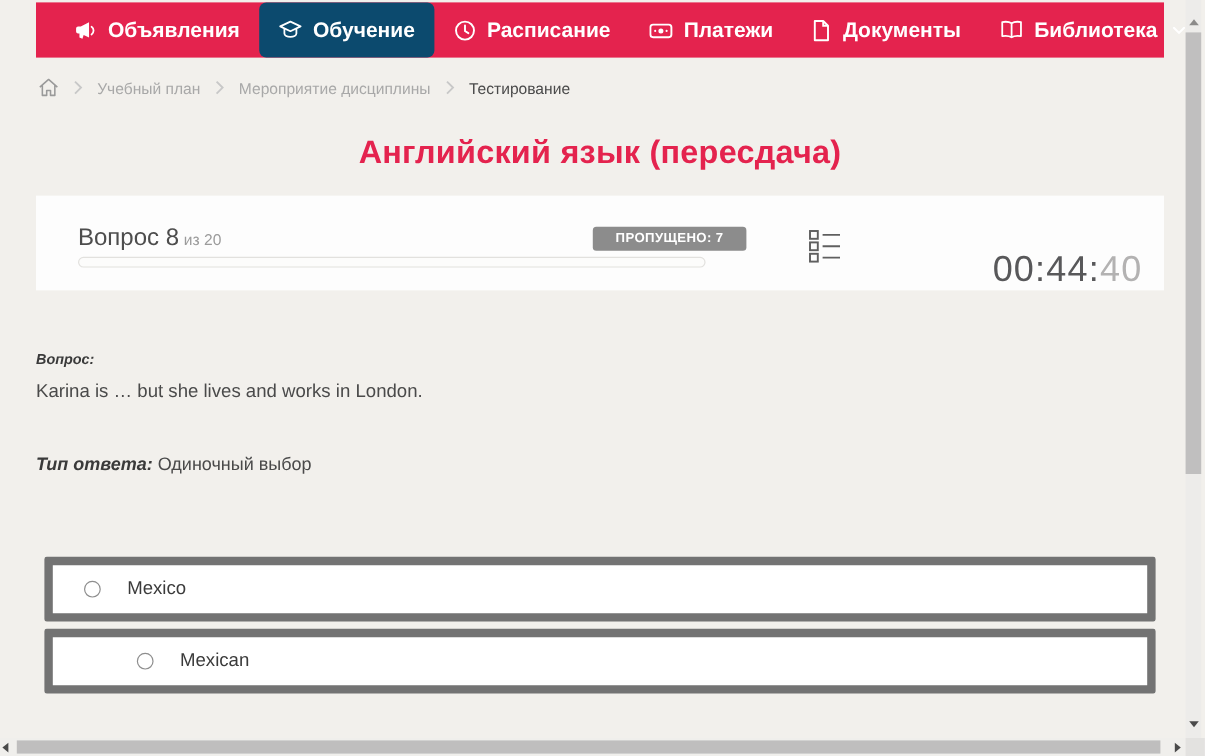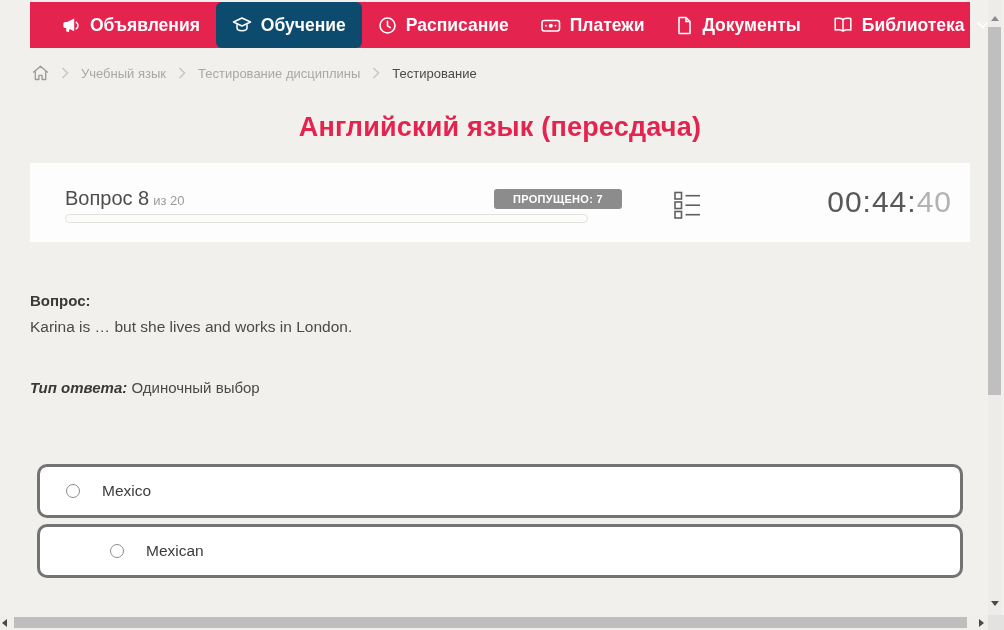--- a/index.html
+++ b/index.html
@@ -57,42 +57,42 @@
     display:flex; align-items:center;
   }
   .q-progress {
     position:absolute; left:35px; top:51px; width:523px; height:9px;
     background:#fcfcfb; border:1px solid #e2e1de; border-radius:5px;
     overflow:hidden;
   }
   .q-progress .fill { height:100%; background:#e4234e; border-radius:5px; }
   .q-list-btn { position:absolute; left:644px; top:28px; width:27px; height:29px; cursor:pointer; }
   .q-timer {
-    position:absolute; right:18px; top:22px;
+    position:absolute; right:18px; top:45px;
     font-size:30px; font-weight:300; letter-spacing:1px; color:#58585a;
   }
   .q-timer .secs { color:#b3b2b2; }
 
   
   .q-prompt-label {
     position:absolute; left:30px; top:292px;
-    font-size:15px; font-weight:bold; color:#3a3a3a;
+    font-size:12px; font-weight:bold; font-style:italic; color:#3a3a3a;
   }
   .q-prompt-text {
     position:absolute; left:30px; top:318px;
     font-size:15.5px; color:#4a4a4a;
   }
   .q-type-line { position:absolute; left:30px; top:379px; font-size:15px; color:#3a3a3a; }
   .q-type-label { font-weight:bold; font-style:italic; }
   .q-type-value { font-style:normal; font-weight:normal; color:#4a4a4a; }
 
   
   .answer {
     position:absolute; left:37px; width:926px; height:54px;
-    background:#fff; border:3px solid #737373; border-radius:10px;
+    background:#fff; border:7px solid #737373; border-radius:2px;
     display:flex; align-items:center; cursor:pointer;
   }
   .answer.a0 { top:464px; }
   .answer.a1 { top:524px;padding-left:44px; }
   .radio {
     width:14px; height:14px; border:1px solid #8e8e8e; border-radius:50%;
     background:#fff; margin-left:26px; flex:0 0 auto;
   }
   .answer .lbl { margin-left:22px; font-size:15.5px; color:#3b3b3b; }
 
@@ -185,27 +185,27 @@
   <span>
     <svg width="17" height="16" viewBox="0 0 17 16">
       <path d="M1.2 7.6 8.5 1.2 15.8 7.6 M3.3 6.2 V14.5 H6.9 V10.4 h3.2 v4.1 h3.6 V6.2" fill="none" stroke="#9a9a9a" stroke-width="1.3" stroke-linejoin="round"></path>
     </svg>
   </span>
   <span>
     <svg width="8" height="12">
         <path d="M1.5 1 6.5 6 1.5 11" stroke="#c8c8c8" stroke-width="1.6" fill="none"></path>
       </svg>
   </span>
-  <span class="crumb">Учебный язык</span>
+  <span class="crumb">Учебный план</span>
   <span>
     <svg width="8" height="12">
         <path d="M1.5 1 6.5 6 1.5 11" stroke="#c8c8c8" stroke-width="1.6" fill="none"></path>
       </svg>
   </span>
-  <span class="crumb">Тестирование дисциплины</span>
+  <span class="crumb">Мероприятие дисциплины</span>
   <span>
     <svg width="8" height="12">
         <path d="M1.5 1 6.5 6 1.5 11" stroke="#c8c8c8" stroke-width="1.6" fill="none"></path>
       </svg>
   </span>
   <span class="crumb current">Тестирование</span>
 </div>
 
 <div class="page-title">Английский язык (пересдача)</div>
 

